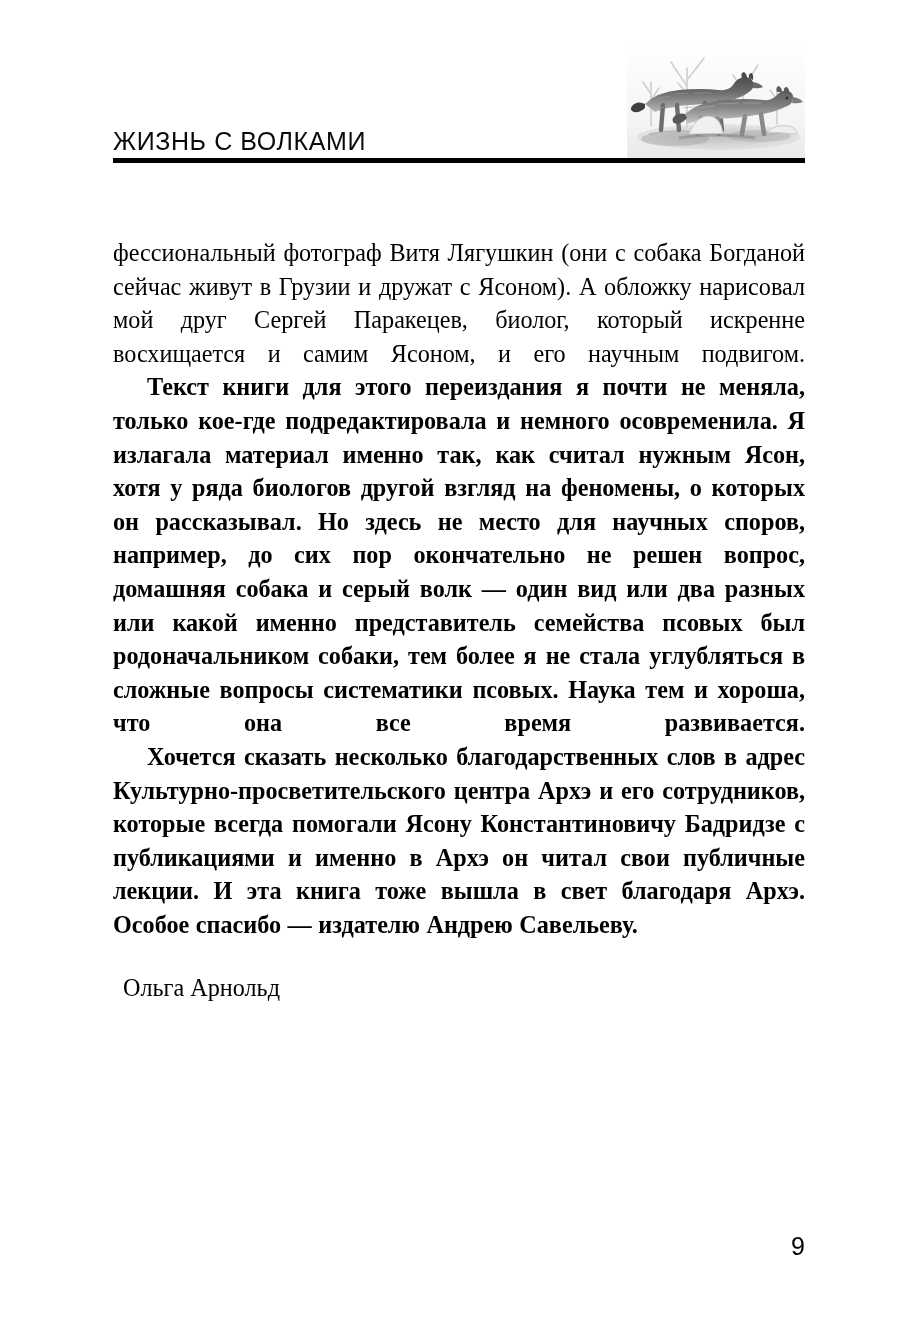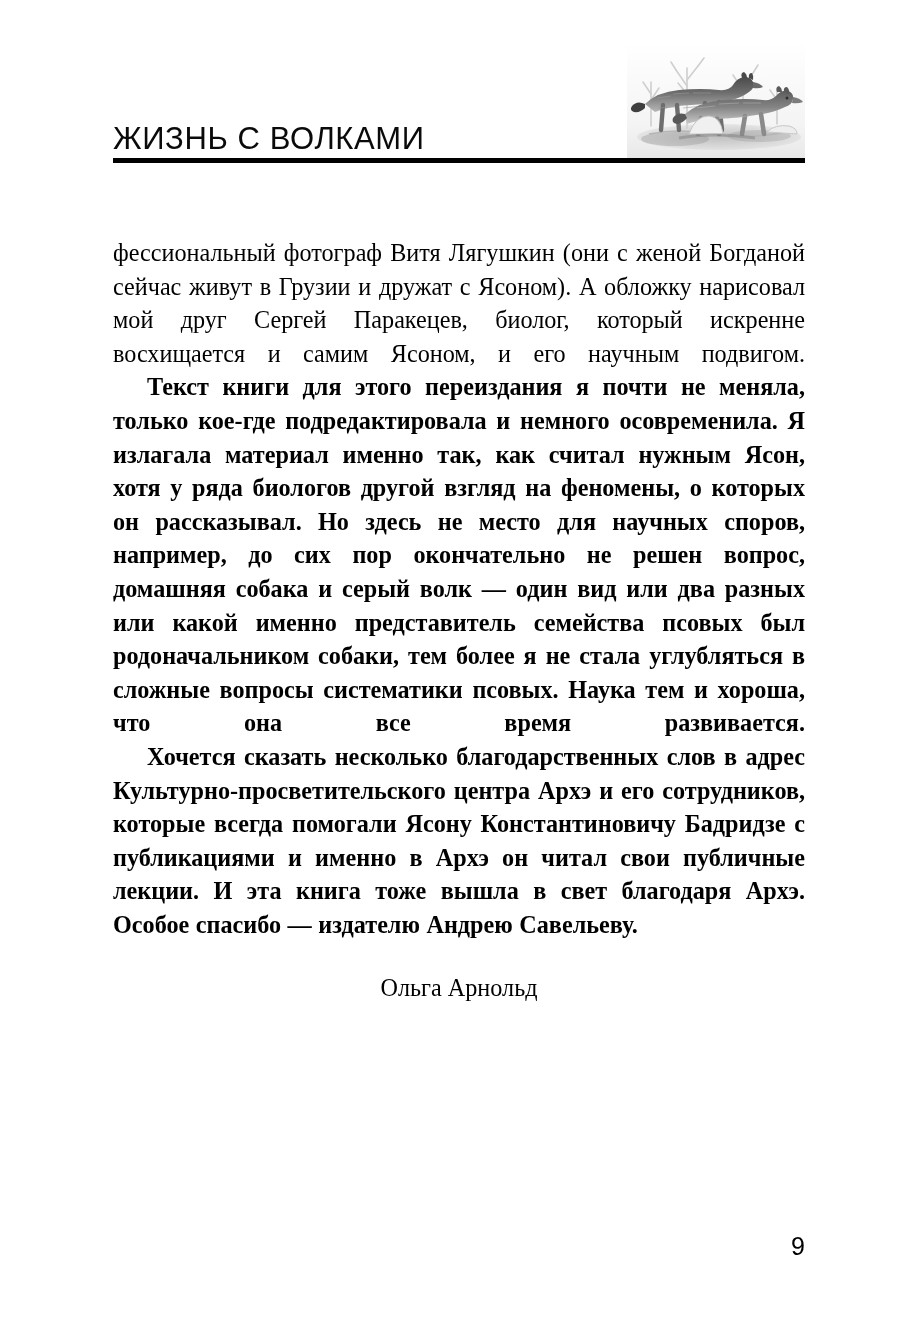--- a/index.html
+++ b/index.html
@@ -26,21 +26,21 @@
     top: 42px;
     width: 692px;
     height: 122px;
   }
 
   .running-head-title {
     position: absolute;
     left: 0;
     bottom: 10px;
     font-family: "Liberation Sans", "DejaVu Sans", sans-serif;
-    font-size: 31px;
+    font-size: 25px;
     font-weight: 400;
     letter-spacing: 0.6px;
     line-height: 1;
     color: #0a0a0a;
     white-space: nowrap;
   }
 
   .header-vignette {
     position: absolute;
     right: 0;
@@ -88,25 +88,25 @@
   .para.indent {
     text-indent: 34px;
     font-weight: bold;
   }
 
   .para.last-line-full {
     text-align-last: justify;
   }
 
   .signature {
-    margin: 0;
+    margin: 10px;
     margin-top: 30px;
     font-size: 24.2px;
     line-height: 33.6px;
-    text-align: center;
+    text-align: left;
   }
 
   
   .folio {
     position: absolute;
     left: 113px;
     top: 1234px;
     width: 692px;
     text-align: right;
     font-family: "Liberation Sans", "DejaVu Sans", sans-serif;
@@ -227,21 +227,21 @@
         <path d="M52 96 Q86 90 128 96" stroke="#7a7a7a" stroke-width="3" fill="none" opacity="0.45"></path>
       </svg>
     </div>
 
   </div>
 
   <div class="head-rule"></div>
 
   <div class="textblock">
 
-    <p class="para last-line-full">фессиональный фотограф Витя Лягушкин (они с женой Богданой сейчас живут в Грузии и дружат с Ясоном). А обложку нарисовал мой друг Сергей Паракецев, биолог, который искренне восхищается и самим Ясоном, и его научным подвигом.</p>
+    <p class="para last-line-full">фессиональный фотограф Витя Лягушкин (они с собака Богданой сейчас живут в Грузии и дружат с Ясоном). А обложку нарисовал мой друг Сергей Паракецев, биолог, который искренне восхищается и самим Ясоном, и его научным подвигом.</p>
 
     <p class="para indent last-line-full">Текст книги для этого переиздания я почти не меняла, только кое-где подредактировала и немного осовременила. Я излагала материал именно так, как считал нужным Ясон, хотя у ряда  биологов другой взгляд на феномены, о которых он рассказывал. Но здесь не место для научных споров, например, до сих пор окончательно не решен вопрос, домашняя собака и серый волк — один вид или два разных или какой именно представитель семейства псовых был родоначальником  собаки, тем более я не стала углубляться в сложные вопросы систематики псовых. Наука тем и хороша, что она все время развивается.</p>
 
     <p class="para indent">Хочется сказать несколько благодарственных слов в адрес Культурно-просветительского  центра Архэ и его сотрудников, которые всегда помогали Ясону Константиновичу Бадридзе с публикациями   и именно в Архэ он читал свои публичные лекции. И эта книга тоже вышла  в свет благодаря Архэ. Особое спасибо — издателю Андрею Савельеву.</p>
 
     <p class="signature">Ольга Арнольд</p>
 
   </div>
 
   <div class="folio">9</div>

